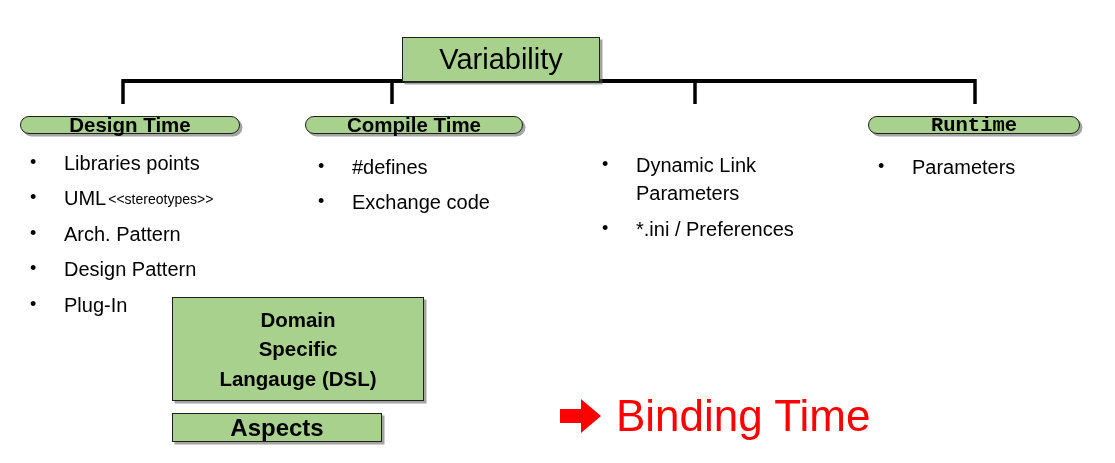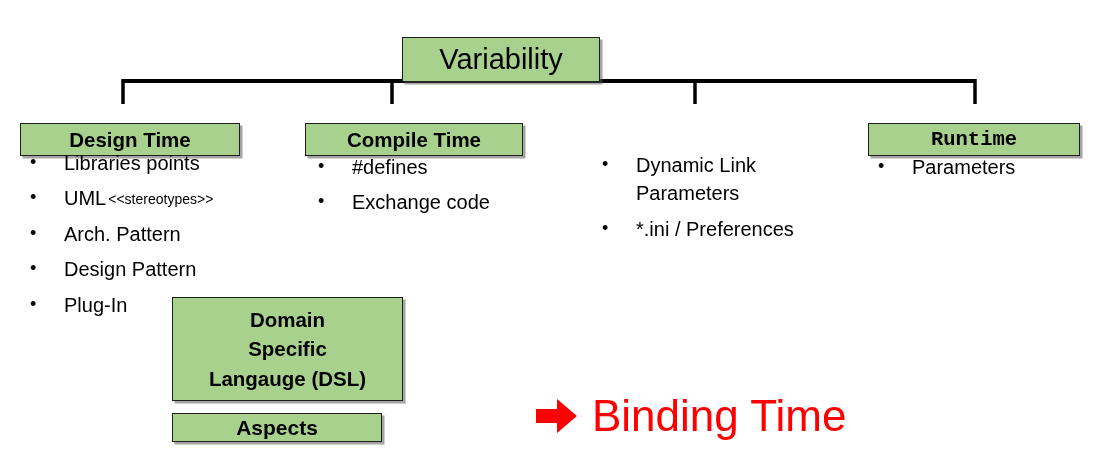--- a/index.html
+++ b/index.html
@@ -32,23 +32,24 @@
     box-sizing: border-box;
     text-align: center;
     margin-top: 20px;
   }
   .gbox.root-box {
     left: 402px; top: 17px; width: 198px; height: 45px;
     font-size: 29px;
     font-weight: 400;
   }
   .gbox.header-box {
-    top: 103px; height: 33px;
+    top: 96px; height: 18px;
     font-size: 20.5px;
     font-weight: 700;
+    border-radius: 10px;
   }
   #hdr-design  { left: 20px;  width: 220px; }
   #hdr-compile { left: 305px; width: 218px; }
   #hdr-startup { left: 590px; width: 217px; }
   #hdr-runtime { left: 868px; width: 212px; font-family: Liberation Mono, monospace; }
 
   .blist {
     position: absolute;
     list-style: none;
     margin: 0; padding: 0;
@@ -72,35 +73,35 @@
   .li-suffix {
     font-size: 14px;
     align-self: center;
     padding-top: 3px;
     margin-left: 2px;
     white-space: nowrap;
   }
   .li-text { }
 
   .gbox.dsl-box {
-    left: 172px; top: 277px; width: 231px; height: 104px;
+    left: 172px; top: 277px; width: 252px; height: 104px;
     font-size: 20.5px;
     font-weight: 700;
     line-height: 1.42;
     white-space: pre-line;
   }
   .gbox.aspects-box {
     left: 172px; top: 393px; width: 210px; height: 29px;
-    font-size: 21px;
+    font-size: 24px;
     font-weight: 700;
   }
 
   .binding-callout {
     position: absolute;
-    left: 536px; top: 392px;
+    left: 560px; top: 392px;
     display: flex;
     align-items: center;
     text-align: right;
   }
   .binding-callout .arrow {
     width: 42px; height: 36px;
     margin-right: 14px;
   }
   .binding-label {
     color: #ff0000;

